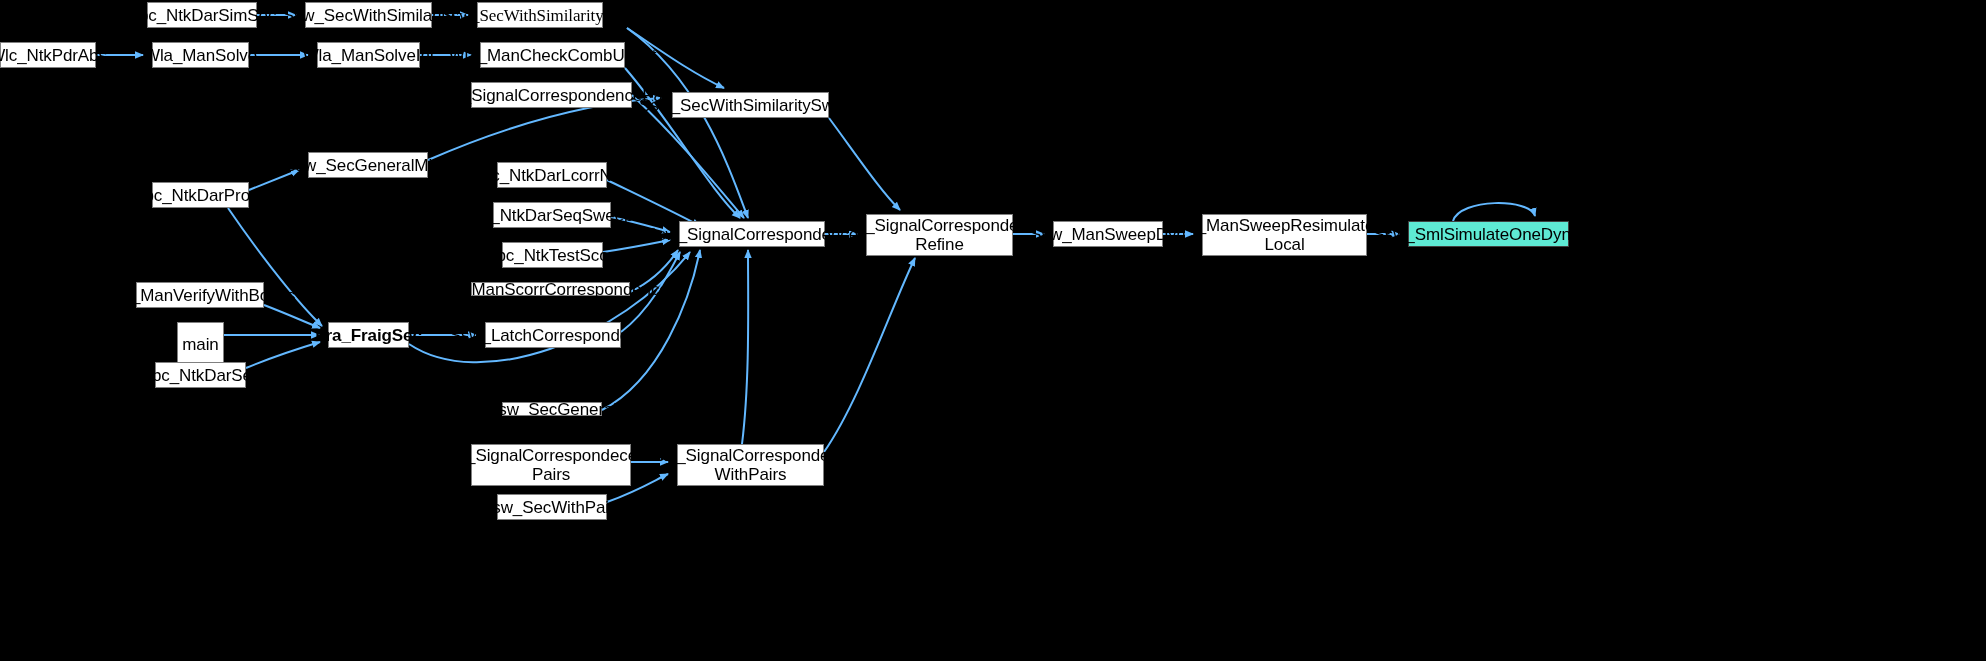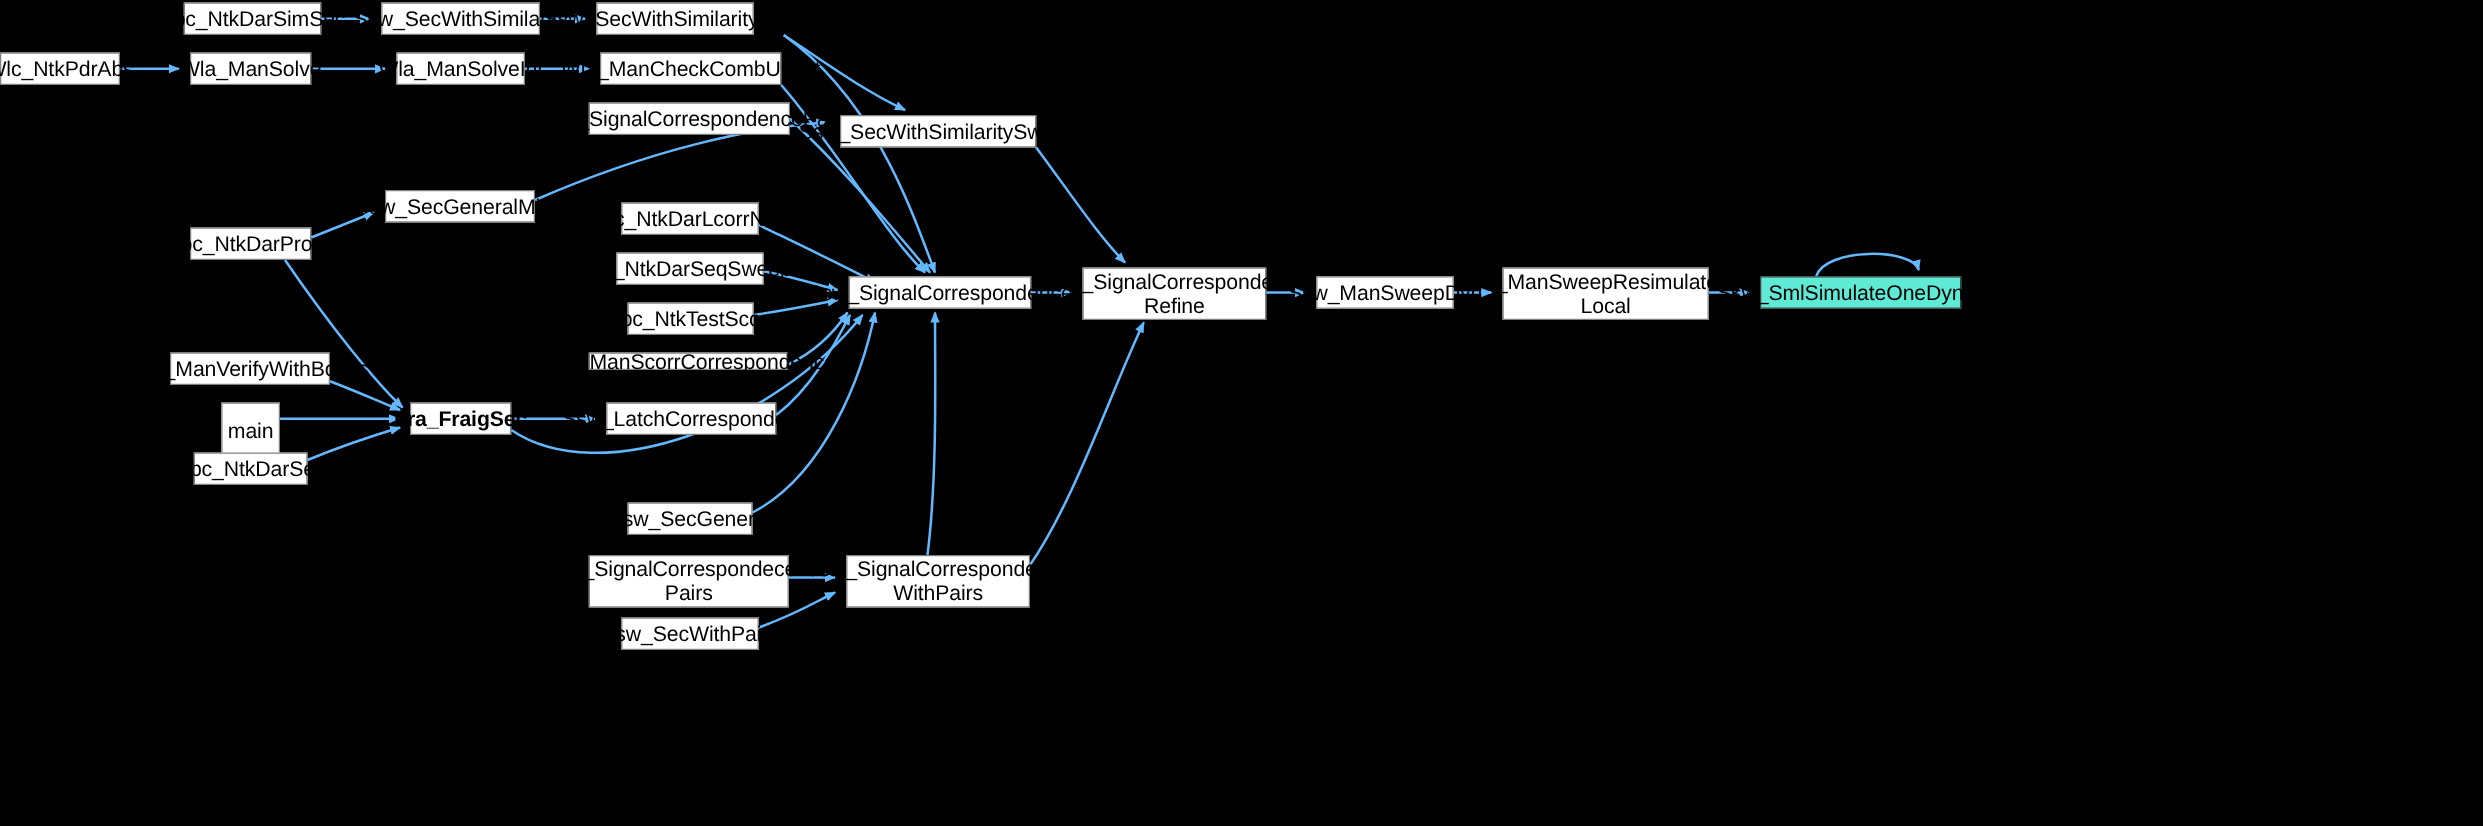--- a/index.html
+++ b/index.html
@@ -86,21 +86,21 @@
         <path d="M825,234 L857,234" marker-end="url(#arrow)" stroke="#63b8ff"></path>
         <path d="M1013,234 L1044,234" marker-end="url(#arrow)" stroke="#63b8ff"></path>
         <path d="M1163,234 L1193,234" marker-end="url(#arrow)" stroke="#63b8ff"></path>
         <path d="M1367,234 L1399,234" marker-end="url(#arrow)" stroke="#63b8ff"></path>
         <path d="M1453,221 C1460,198 1530,198 1535,216" marker-end="url(#arrow)" stroke="#63b8ff"></path>
       </g>
   </svg>
   <div id="node-layer">
       <div class="node" style="left: 147px; top: 2px; width: 110px; height: 26px;">Abc_NtkDarSimSec</div>
       <div class="node" style="left: 305px; top: 2px; width: 127px; height: 26px;">Ssw_SecWithSimilarity</div>
-      <div class="node" style="left: 477px; top: 2px; width: 126px; height: 26px;">Ssw_SecWithSimilarityPairs</div>
+      <div class="node" style="left: 477px; top: 2px; width: 126px; height: 26px; font-family: Liberation Serif, serif;">Ssw_SecWithSimilarityPairs</div>
       <div class="node" style="left: 0px; top: 42px; width: 96px; height: 26px;">Wlc_NtkPdrAbs</div>
       <div class="node" style="left: 152px; top: 42px; width: 97px; height: 26px;">Wla_ManSolve</div>
       <div class="node" style="left: 317px; top: 42px; width: 103px; height: 26px;">Wla_ManSolveInt</div>
       <div class="node" style="left: 480px; top: 42px; width: 145px; height: 26px;">Wla_ManCheckCombUnsat</div>
       <div class="node" style="left: 471px; top: 82px; width: 161px; height: 26px;">Ssw_SignalCorrespondencePart</div>
       <div class="node" style="left: 672px; top: 92px; width: 157px; height: 26px;">Ssw_SecWithSimilaritySweep</div>
       <div class="node" style="left: 308px; top: 152px; width: 120px; height: 26px;">Ssw_SecGeneralMiter</div>
       <div class="node" style="left: 497px; top: 162px; width: 110px; height: 26px;">Abc_NtkDarLcorrNew</div>
       <div class="node" style="left: 152px; top: 182px; width: 97px; height: 26px;">Abc_NtkDarProve</div>
       <div class="node" style="left: 493px; top: 202px; width: 118px; height: 26px;">Abc_NtkDarSeqSweep2</div>
@@ -111,20 +111,20 @@
       <div class="node" style="left: 1202px; top: 214px; width: 165px; height: 42px;">Ssw_ManSweepResimulateDyn
 Local</div>
       <div class="node highlight" style="left: 1408px; top: 221px; width: 161px; height: 26px;">Ssw_SmlSimulateOneDyn_rec</div>
       <div class="node" style="left: 502px; top: 242px; width: 101px; height: 26px;">Abc_NtkTestScorr</div>
       <div class="node" style="left: 136px; top: 282px; width: 128px; height: 26px;">Gia_ManVerifyWithBoxes</div>
       <div class="node" style="left: 471px; top: 282px; width: 159px; height: 14px;">Cec_ManScorrCorrespondence</div>
       <div class="node" style="left: 177px; top: 322px; width: 47px; height: 44px;">main</div>
       <div class="node" style="left: 328px; top: 322px; width: 81px; height: 26px; font-weight: bold;">Fra_FraigSec</div>
       <div class="node" style="left: 485px; top: 322px; width: 136px; height: 26px;">Ssw_LatchCorrespondence</div>
       <div class="node" style="left: 155px; top: 362px; width: 91px; height: 26px;">Abc_NtkDarSec</div>
-      <div class="node" style="left: 502px; top: 402px; width: 100px; height: 26px;">Ssw_SecGeneral</div>
+      <div class="node" style="left: 502px; top: 402px; width: 100px; height: 14px;">Ssw_SecGeneral</div>
       <div class="node" style="left: 471px; top: 444px; width: 160px; height: 42px;">Ssw_SignalCorrespondeceTest
 Pairs</div>
       <div class="node" style="left: 677px; top: 444px; width: 147px; height: 42px;">Ssw_SignalCorrespondence
 WithPairs</div>
       <div class="node" style="left: 497px; top: 494px; width: 110px; height: 26px;">Ssw_SecWithPairs</div>
     </div>
 </div>
 
 </body></html>

